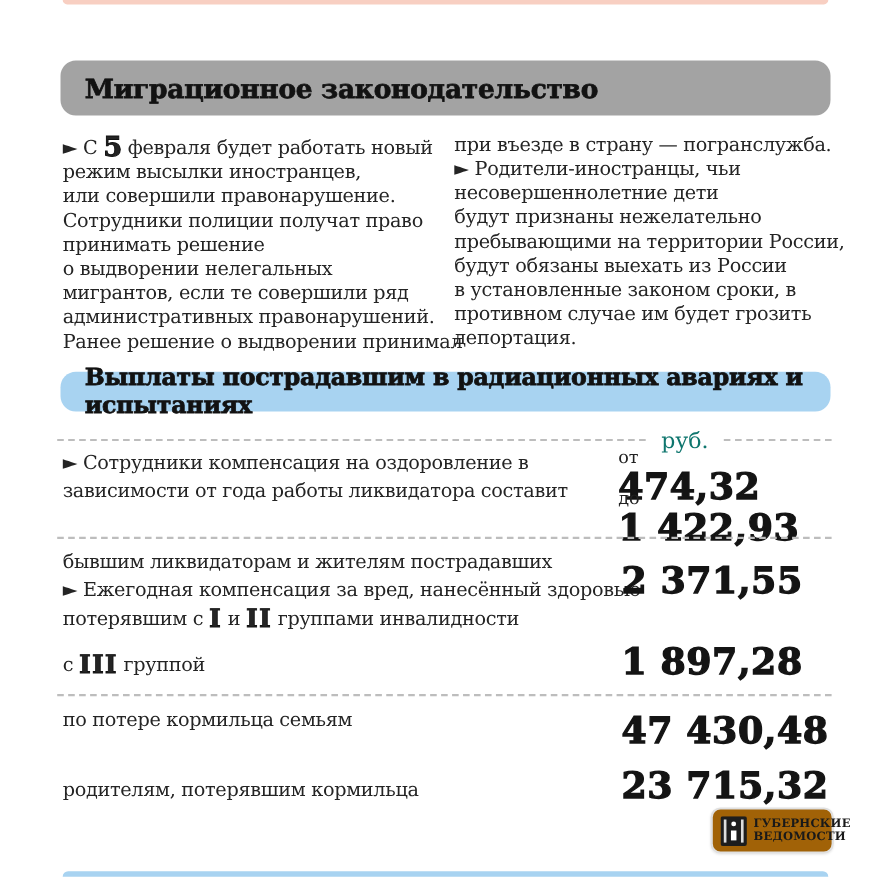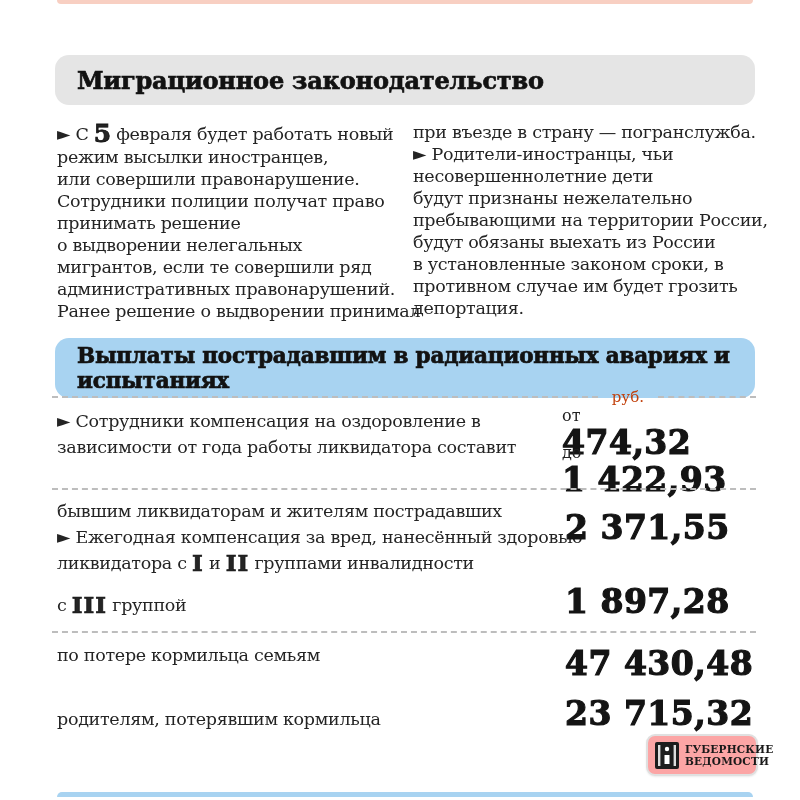--- a/index.html
+++ b/index.html
@@ -7,41 +7,41 @@
   body {
     position:relative; background:#ffffff; overflow:hidden;
     font-family:"DejaVu Serif", serif; color:#242424;
   }
   .strip { position:absolute; left:57px; width:696px; }
   .strip.top { top:0; height:4px; background:#f8cfc2; border-radius:0 0 10px 10px; }
   .strip.bottom { top:792px; height:5px; background:#a8d3f1; border-radius:10px 10px 0 0; }
 
   .bar { position:absolute; left:55px; width:700px; border-radius:14px;
          display:flex; align-items:center; padding-left:22px; }
-  .bar.pink { top:55px; height:50px; background:#e5e5e5; }
-  .bar.blue { top:338px; height:60px; background:#a8d3f1; }
+  .bar.pink { top:55px; height:50px; background:#a3a3a3; }
+  .bar.blue { top:338px; height:36px; background:#a8d3f1; }
   .bar-title { font-weight:700; color:#121212; -webkit-text-stroke:0.7px #121212;
                letter-spacing:-0.2px; font-size:24px; }
   .bar.blue .bar-title { font-size:21.5px; }
 
   .cols { position:absolute; top:121px; left:57px; width:702px; display:flex; }
   .col { width:346px; }
   .col + .col { margin-left:10px; }
   .tline { font-size:17.5px; line-height:22px; letter-spacing:-0.3px; white-space:nowrap; }
   .bignum { font-size:25px; font-weight:700; line-height:1; vertical-align:-2px;
             -webkit-text-stroke:0.9px #111; }
   .roman { font-size:23px; font-weight:700; line-height:1; vertical-align:-2px;
            -webkit-text-stroke:0.7px #111; letter-spacing:1px; }
 
   .rubline { position:absolute; top:388px; left:52px; width:704px;
              display:flex; align-items:center; }
   .rub-dash { border-top:2px dashed #bdbdbd; height:0; }
   .rub-dash.l { flex:1; }
   .rub-dash.r { width:98px; }
-  .rub-label { font-size:15px; color:#c2410c; padding:0 14px; }
+  .rub-label { font-size:20px; color:#0f766e; padding:0 14px; }
 
   .dotsep { position:absolute; left:52px; width:704px; height:0;
             border-top:2px dashed #bdbdbd; }
   .dotsep.s1 { top:488px; }
   .dotsep.s2 { top:631px; }
 
   .row-label { position:absolute; left:57px; font-size:17.5px; line-height:26px;
                letter-spacing:-0.3px; white-space:nowrap; }
   .row-label.r1 { top:408px; }
   .row-label.r2 { top:498px; }
@@ -54,21 +54,21 @@
   .vlabel { font-size:16px; width:30px; color:#222; }
   .num { font-size:33px; font-weight:700; line-height:36px;
          -webkit-text-stroke:1.2px #141414; letter-spacing:0.5px; white-space:nowrap; }
   .vals.v1 { top:406px; left:562px; }
   .vals.v2 { top:510px; left:565px; }
   .vals.v3 { top:584px; left:565px; }
   .vals.v4 { top:646px; left:565px; }
   .vals.v5 { top:696px; left:565px; }
 
   .badge { position:absolute; left:646px; top:734px; width:112px; height:42px;
-           background:#fca5a5; border:2px solid #e0e0e0; border-radius:9px;
+           background:#a16207; border:2px solid #e0e0e0; border-radius:9px;
            display:flex; align-items:center; padding:0 7px;
            box-shadow:0 1px 2px rgba(0,0,0,0.08); }
   .badge-icon { width:24px; height:27px; flex:0 0 auto; margin-right:6px; }
   .badge-text { display:flex; flex-direction:column; }
   .badge-line { font-size:10.5px; font-weight:700; line-height:12px;
                 letter-spacing:0.2px; color:#191919; white-space:nowrap; }
 </style>
 </head>
 <body>
 
@@ -126,21 +126,21 @@
     <span class="vlabel">до</span>
     <span class="num">1 422,93</span>
   </div>
 </div>
 
 <div class="dotsep s1"></div>
 
 <div class="row-label r2">
   <div>бывшим ликвидаторам и жителям пострадавших</div>
   <div>► Ежегодная компенсация за вред, нанесённый здоровью</div>
-  <div><span>ликвидатора с</span> <span class="roman">I</span> <span>и</span> <span class="roman">II</span> <span>группами инвалидности</span></div>
+  <div><span>потерявшим с</span> <span class="roman">I</span> <span>и</span> <span class="roman">II</span> <span>группами инвалидности</span></div>
 </div>
 <div class="vals v2">
   <span class="num">2 371,55</span>
 </div>
 
 <div class="row-label r3">
   <span>с</span> <span class="roman">III</span> <span>группой</span>
 </div>
 <div class="vals v3">
   <span class="num">1 897,28</span>

